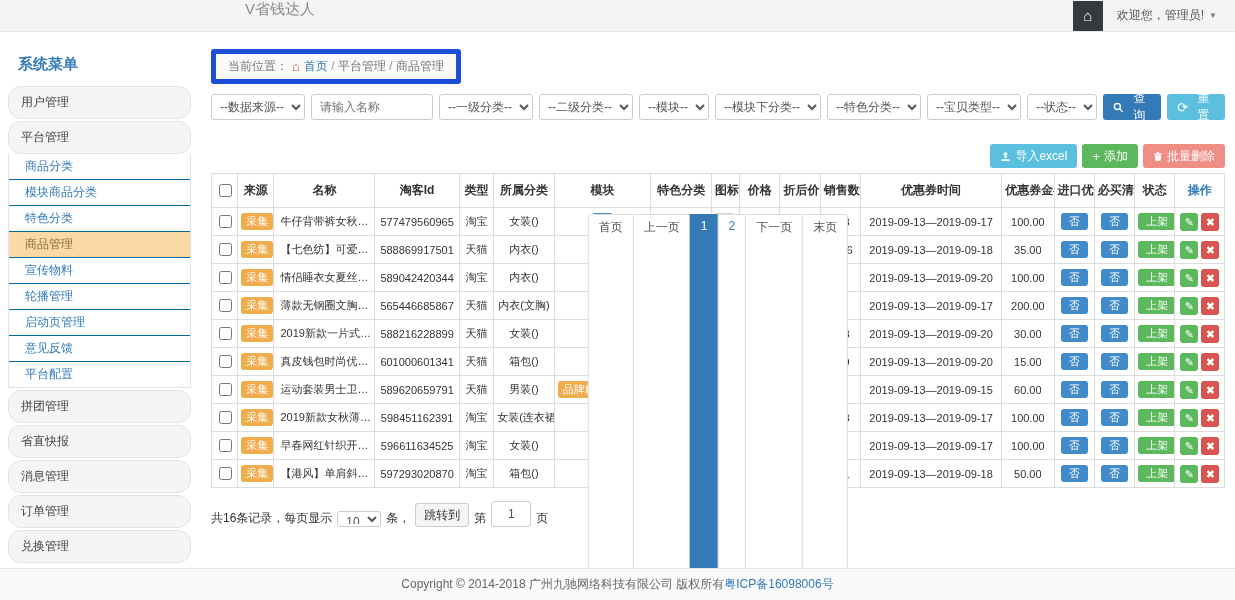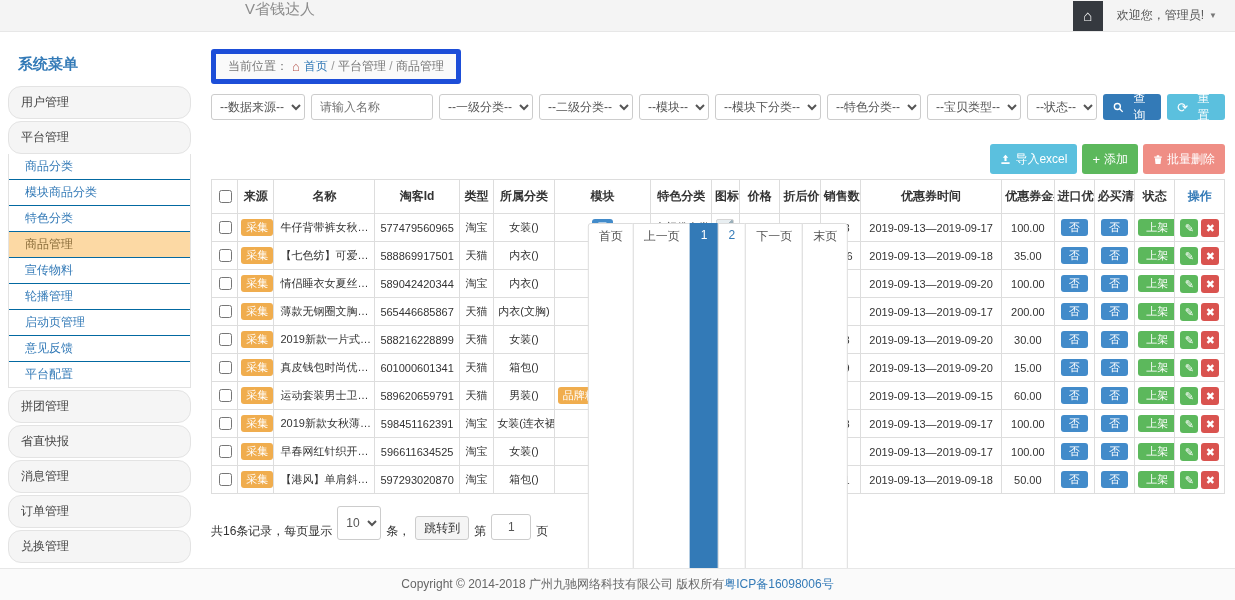--- a/index.html
+++ b/index.html
@@ -59,21 +59,21 @@
          padding: 0 10px; display: inline-flex; align-items: center; gap: 4px; cursor: pointer;
          font-family: "Liberation Sans", "DejaVu Sans", sans-serif; }
   .btn-primary { background: #337ab7; }
   .btn-info { background: #5bc0de; }
   .btn-success { background: #5cb85c; }
   .btn-salmon { background: #ef8e85; }
   .btn .ico { font-size: 13px; line-height: 1; }
 
   
   .toolbar { margin-top: 24px; display: flex; justify-content: flex-end; gap: 5px; }
-  .toolbar .btn { height: 30px; font-size: 12px; }
+  .toolbar .btn { height: 24px; font-size: 12px; }
 
   
   table.grid { margin-top: 5px; width: 100%; border-collapse: collapse; table-layout: fixed; font-size: 11px; }
   .grid th, .grid td { border: 1px solid #ddd; padding: 4px 3px; text-align: center;
                        white-space: nowrap; overflow: hidden; }
   .grid th { font-size: 12px; font-weight: bold; color: #333; padding: 7px 3px; background: #fff; }
   .grid th.ops-header { color: #337ab7; }
   .grid td.name-cell { text-align: left; padding-left: 6px; text-overflow: ellipsis; }
 
   .badge { display: inline-block; padding: 2px 5px; border-radius: 3px; color: #fff; font-size: 11px; line-height: 1.2; }
@@ -90,21 +90,21 @@
            background: linear-gradient(135deg, #e8eef1 45%, #9fb3bd 45%, #7e98a5 100%); vertical-align: middle; }
 
   .op { display: inline-block; width: 18px; height: 18px; line-height: 18px; border-radius: 3px;
         color: #fff; font-size: 11px; cursor: pointer; text-align: center; }
   .op-green { background: #5cb85c; }
   .op-red { background: #d9534f; margin-left: 3px; }
 
   
   .pagination-bar { margin-top: 12px; position: relative; display: flex; align-items: center; min-height: 28px; }
   .pagination-left { display: flex; align-items: flex-end; gap: 5px; color: #333; }
-  .pagination-left select { height: 34px; }
+  .pagination-left select { height: 16px; }
   .jump-btn { height: 24px; border: 1px solid #ccc; background: #f5f5f5; border-radius: 3px;
               padding: 0 8px; font-size: 12px; color: #333; cursor: pointer;
               font-family: "Liberation Sans", "DejaVu Sans", sans-serif; }
   .jump-input { width: 40px; height: 24px; text-align: center; }
   .pager { position: absolute; left: 50%; transform: translateX(-50%); display: inline-flex; }
   .pg { border: 1px solid #ddd; background: #fff; padding: 4px 10px; margin-left: -1px;
         color: #555; cursor: pointer; }
   .pg.page { color: #337ab7; }
   .pg.active { background: #337ab7; border-color: #337ab7; color: #fff; }
   .pg:first-child { border-radius: 3px 0 0 3px; margin-left: 0; }

